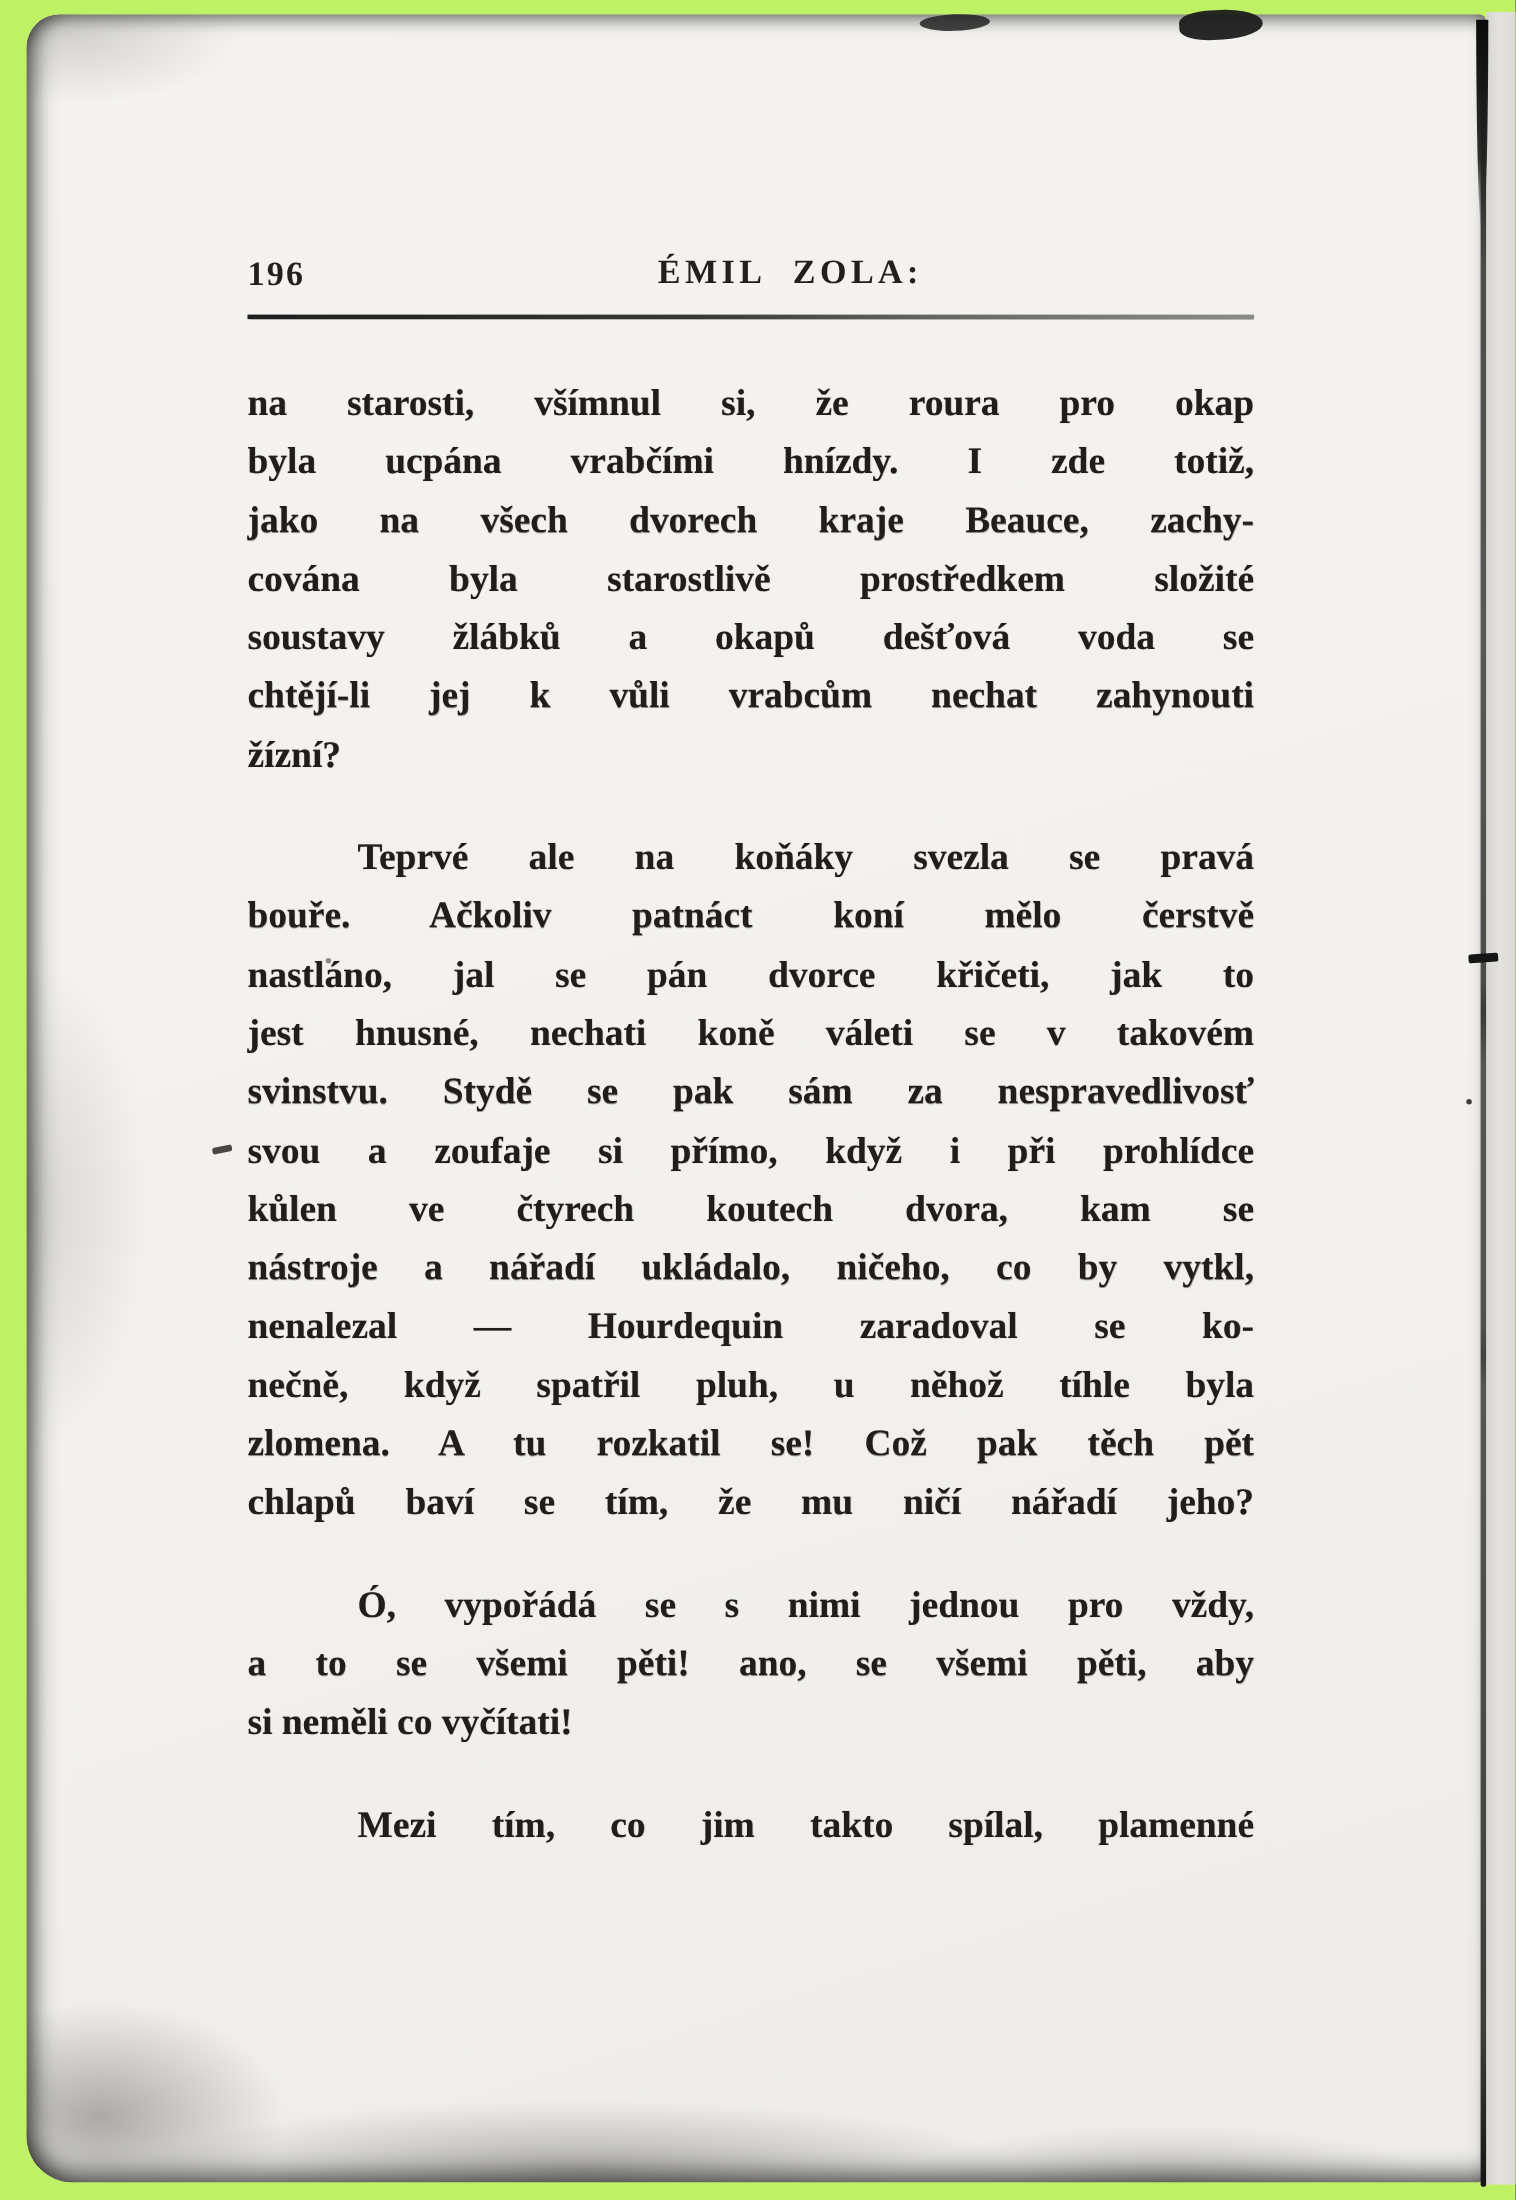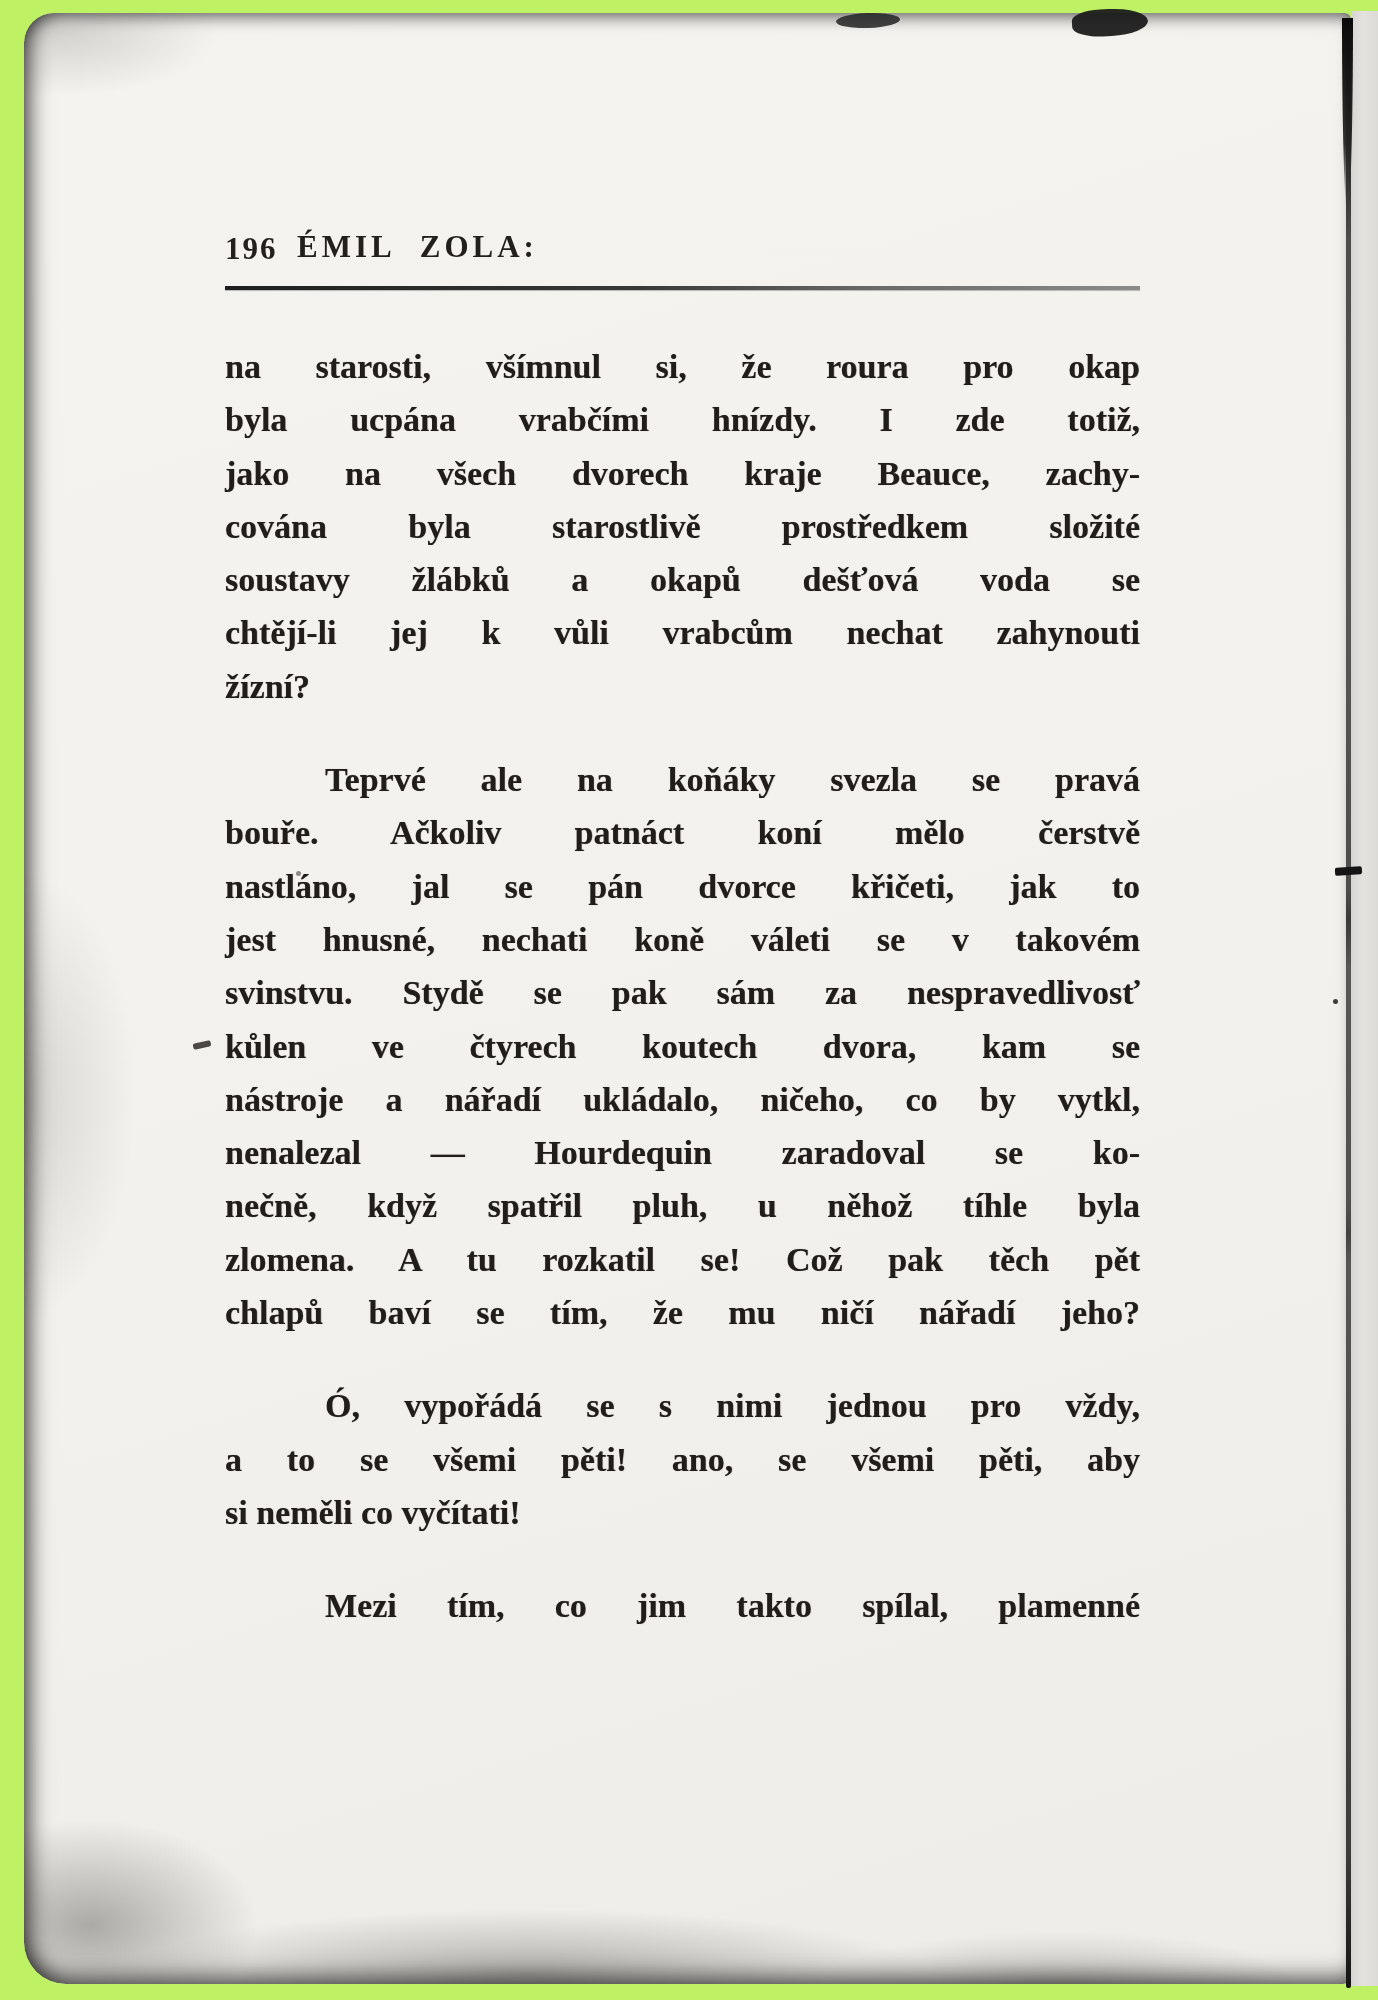--- a/index.html
+++ b/index.html
@@ -39,21 +39,21 @@
   .mark-dash{position:absolute;left:193px;top:1042px;width:18px;height:6px;background:#4b4742;
     border-radius:2px;transform:rotate(-12deg);}
   .mark-dot1{position:absolute;left:296px;top:871px;width:5px;height:5px;background:#8d8983;border-radius:50%;}
   .mark-dot2{position:absolute;left:1333px;top:999px;width:5px;height:5px;background:#3e3b38;border-radius:50%;}
   .mark-tick{position:absolute;left:1335px;top:867px;width:27px;height:8px;background:#151515;
     border-radius:2px;transform:rotate(-4deg);}
   
   .pagenum{position:absolute;left:201px;top:218px;font-size:31px;font-weight:bold;
     color:#221f1c;letter-spacing:2px;}
   .running{position:absolute;left:201px;top:216px;width:915px;box-sizing:border-box;
-    padding-left:72px;font-size:31px;font-weight:bold;color:#221f1c;
+    padding-left:72px;text-align:center;font-size:31px;font-weight:bold;color:#221f1c;
     letter-spacing:4px;word-spacing:14px;}
   .rule{position:absolute;left:201px;top:273px;width:915px;height:4px;
     background:linear-gradient(to right,#1e1e1e,#383836 45%,#68686 6 70%,#8b8b89);
     background:linear-gradient(to right,#1e1e1e,#383836 45%,#686866 70%,#8b8b89);
     box-shadow:0 1px 1px rgba(0,0,0,0.25);}
   
   .text{position:absolute;left:201px;top:327px;width:915px;color:#201d1a;
     font-size:34px;font-weight:bold;line-height:53.3px;
     text-shadow:0.3px 0.3px 0.7px rgba(32,29,26,0.5);}
   .ln{text-align:justify;text-align-last:justify;}
@@ -76,20 +76,21 @@
       <div class="ln">jako na všech dvorech kraje Beauce, zachy-</div>
       <div class="ln">cována byla starostlivě prostředkem složité</div>
       <div class="ln">soustavy žlábků a okapů dešťová voda se</div>
       <div class="ln">chtějí-li jej k vůli vrabcům nechat zahynouti</div>
       <div class="ln endline">žízní?</div>
       <div class="ln ind">Teprvé ale na koňáky svezla se pravá</div>
       <div class="ln">bouře. Ačkoliv patnáct koní mělo čerstvě</div>
       <div class="ln">nastláno, jal se pán dvorce křičeti, jak to</div>
       <div class="ln">jest hnusné, nechati koně váleti se v takovém</div>
       <div class="ln">svinstvu. Stydě se pak sám za nespravedlivosť</div>
+      <div class="ln">svou a zoufaje si přímo, když i při prohlídce</div>
       <div class="ln">kůlen ve čtyrech koutech dvora, kam se</div>
       <div class="ln">nástroje a nářadí ukládalo, ničeho, co by vytkl,</div>
       <div class="ln">nenalezal — Hourdequin zaradoval se ko-</div>
       <div class="ln">nečně, když spatřil pluh, u něhož tíhle byla</div>
       <div class="ln">zlomena. A tu rozkatil se! Což pak těch pět</div>
       <div class="ln">chlapů baví se tím, že mu ničí nářadí jeho?</div>
       <div class="ln ind">Ó, vypořádá se s nimi jednou pro vždy,</div>
       <div class="ln">a to se všemi pěti! ano, se všemi pěti, aby</div>
       <div class="ln endline">si neměli co vyčítati!</div>
       <div class="ln ind">Mezi tím, co jim takto spílal, plamenné</div>

